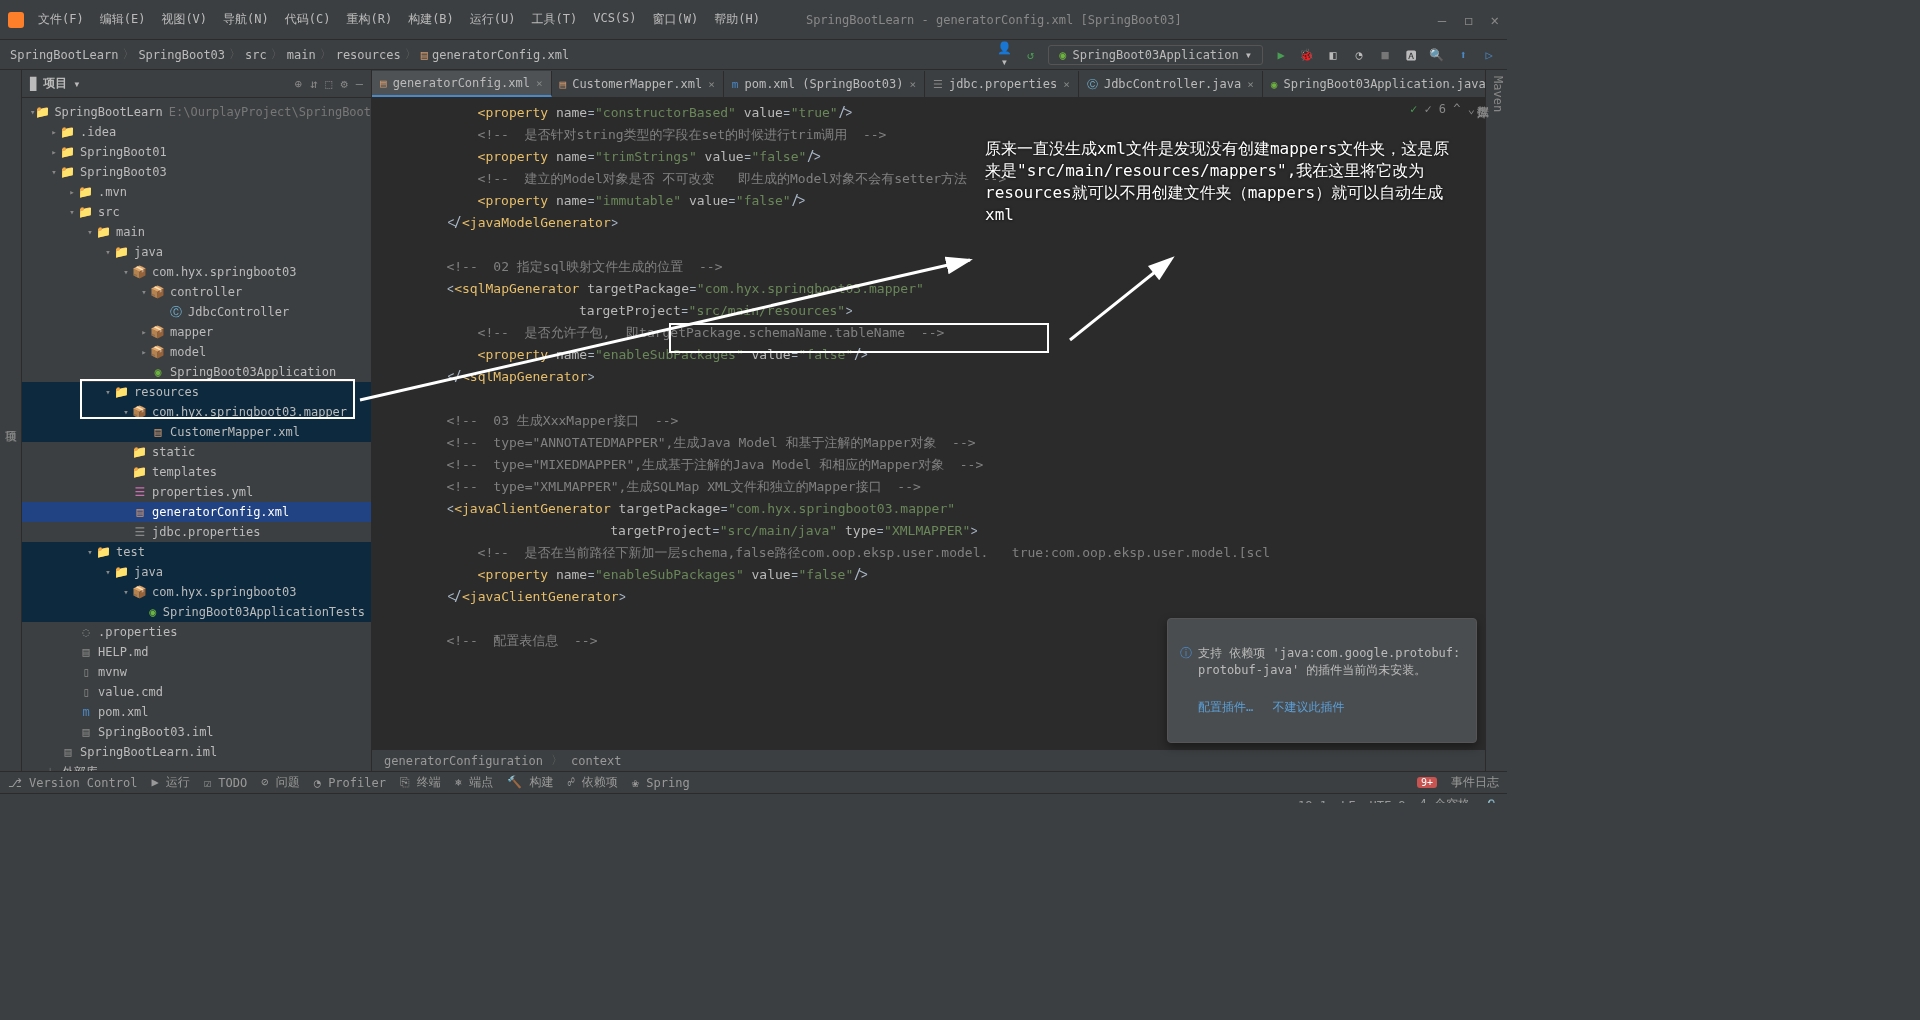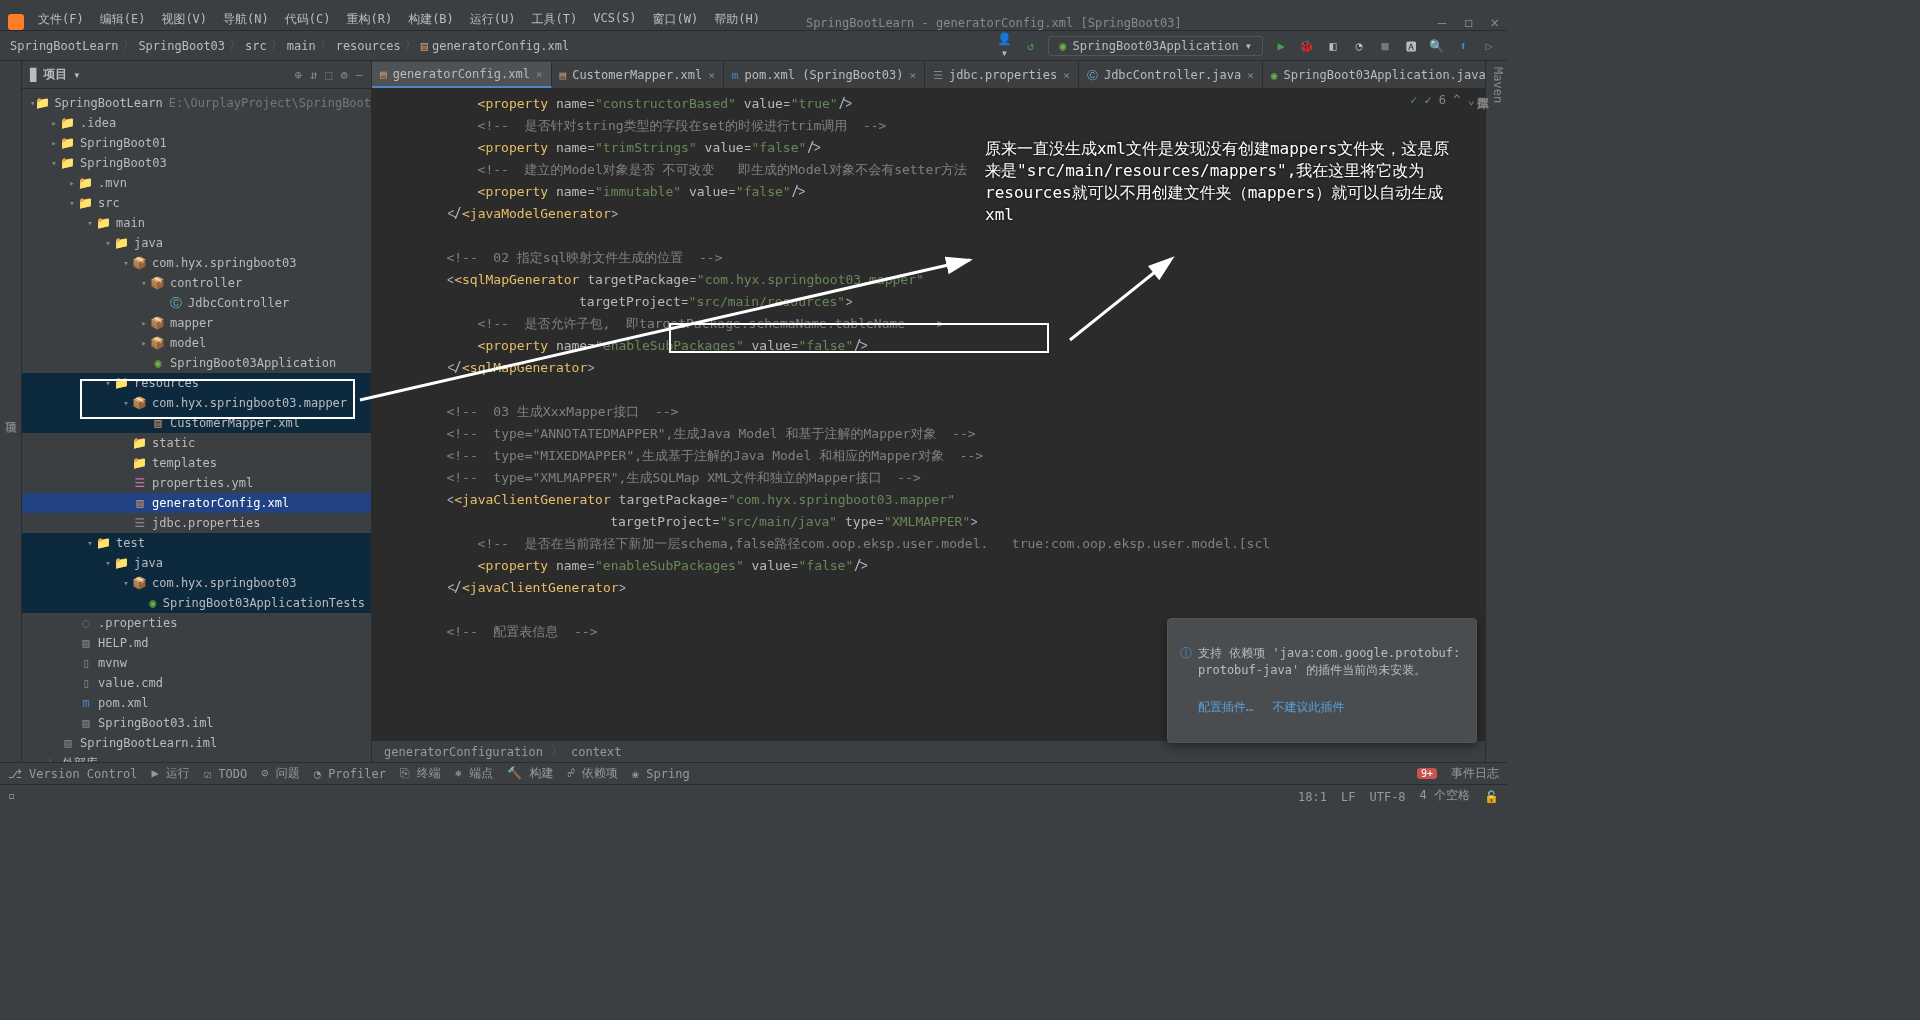--- a/index.html
+++ b/index.html
@@ -1,17 +1,17 @@
 <!DOCTYPE html>
 <html><head>
 <meta charset="utf-8">
 <style>
 * { margin:0; padding:0; box-sizing:border-box; font-family:"Segoe UI","Microsoft YaHei",monospace; }
 body { background:#3c3f41; color:#bbb; font-size:12px; overflow:hidden; width:1507px; height:803px; position:relative; }
-.titlebar { height:31px; background:#3c3f41; display:flex; align-items:flex-end; padding:0 8px; border-bottom:1px solid #2b2b2b; }
+.titlebar { height:40px; background:#3c3f41; display:flex; align-items:center; padding:0 8px; border-bottom:1px solid #2b2b2b; }
 .titlebar .logo { width:16px; height:16px; background:#fd7f29; border-radius:3px; margin-right:8px; }
 .titlebar .menus { display:flex; gap:4px; }
 .titlebar .menus span { padding:2px 6px; cursor:pointer; }
 .titlebar .title { margin-left:40px; color:#888; }
 .titlebar .winbtns { margin-left:auto; display:flex; gap:18px; color:#888; font-size:14px; }
 .navbar { height:30px; background:#3c3f41; display:flex; align-items:center; padding:0 10px; border-bottom:1px solid #2b2b2b; }
 .breadcrumb { display:flex; align-items:center; gap:4px; }
 .breadcrumb .sep { color:#666; }
 .navbar .right { margin-left:auto; display:flex; align-items:center; gap:10px; }
 .runcfg { background:#3c3f41; border:1px solid #555; border-radius:3px; padding:2px 10px; display:flex; align-items:center; gap:6px;}

